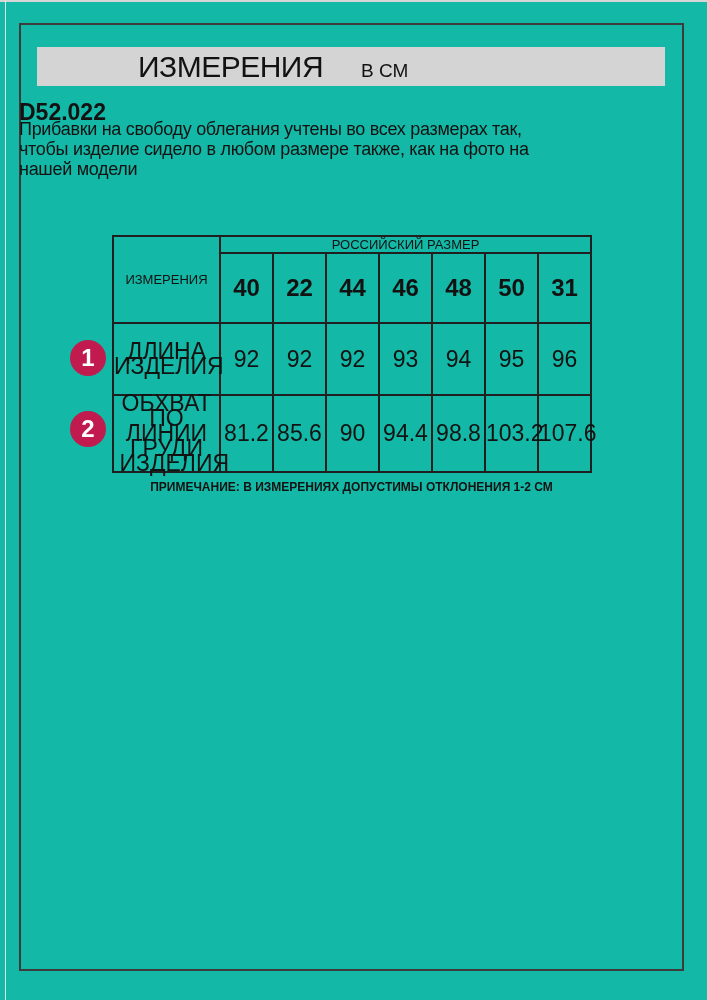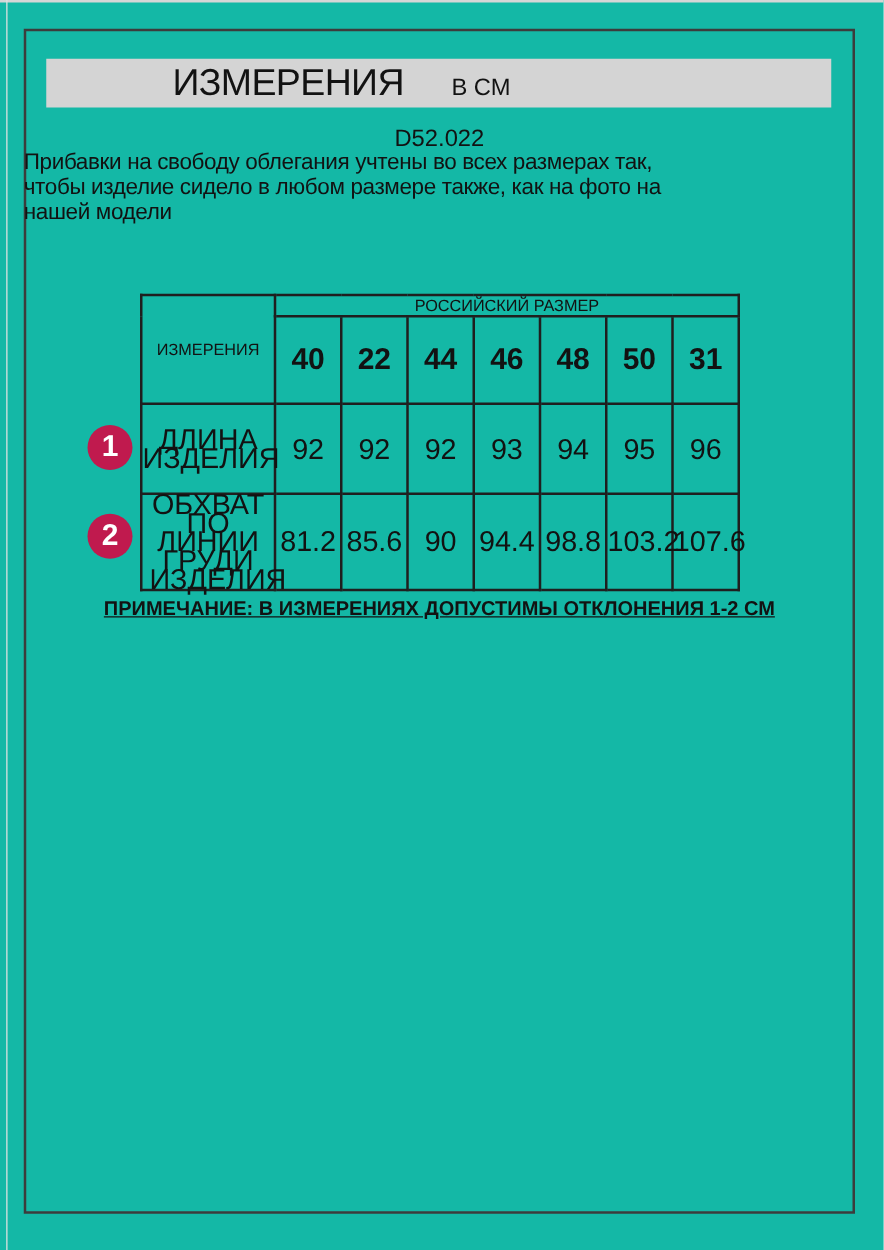--- a/index.html
+++ b/index.html
@@ -37,21 +37,21 @@
   .title-secondary{
     font-size:30px;font-weight:700;letter-spacing:-0.5px;line-height:33px;
     margin-left:25px;
   }
   .title-unit{
     font-size:19px;font-weight:400;letter-spacing:0;line-height:33px;
     margin-left:38px;
   }
   .product-code{
     position:absolute;left:19px;top:99px;width:665px;
-    text-align:center;font-size:19px;font-weight:400;line-height:26px;
+    font-size:23px;font-weight:700;line-height:26px;
   }
   .intro{
     position:absolute;left:19px;top:119px;width:665px;
     font-size:18px;letter-spacing:-0.3px;line-height:20px;
   }
   .measure-table{
     position:absolute;left:112px;top:235px;
     border-collapse:collapse;table-layout:fixed;width:479px;
   }
   .measure-table td,.measure-table th{
@@ -69,23 +69,22 @@
   .marker{
     position:absolute;width:36px;height:36px;border-radius:50%;
     background:var(--accent,#c01a4e);
     display:flex;align-items:center;justify-content:center;
     color:#ffffff;font-size:24px;font-weight:700;
   }
   .marker-1{left:70px;top:340px;}
   .marker-2{left:70px;top:411px;}
   .note{
     position:absolute;left:19px;top:478px;width:665px;
-    text-align:center;font-size:16px;font-weight:700;line-height:19px;
+    text-align:center;font-size:12px;font-weight:700;line-height:19px;
     white-space:nowrap;
-    text-decoration:underline;
   }
 </style>
 </head>
 <body>
 
 <div class="page">
 
   <div class="top-rule"></div>
   <div class="left-rule"></div>
   <div class="frame"></div>

